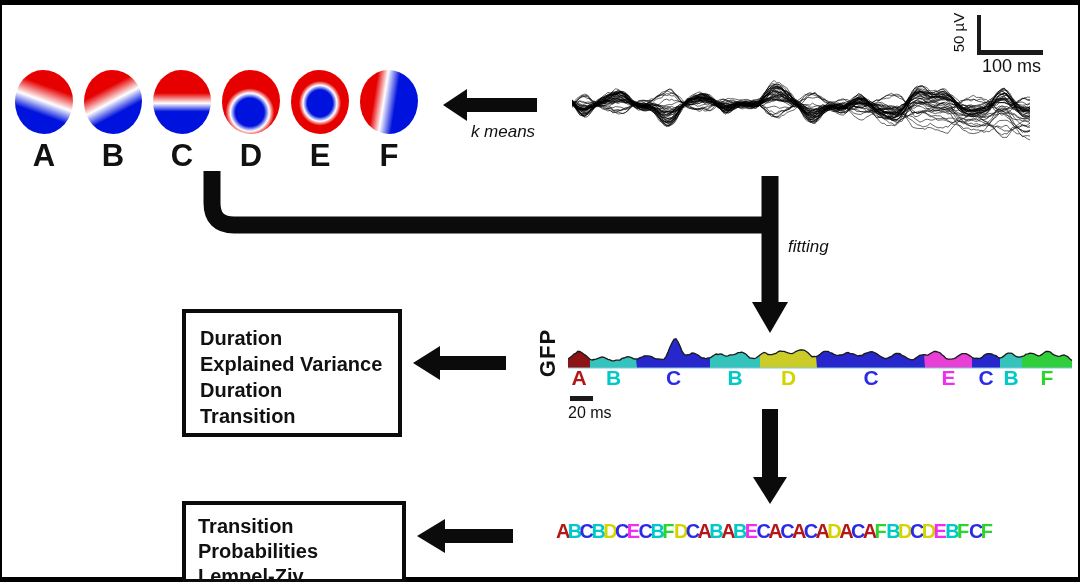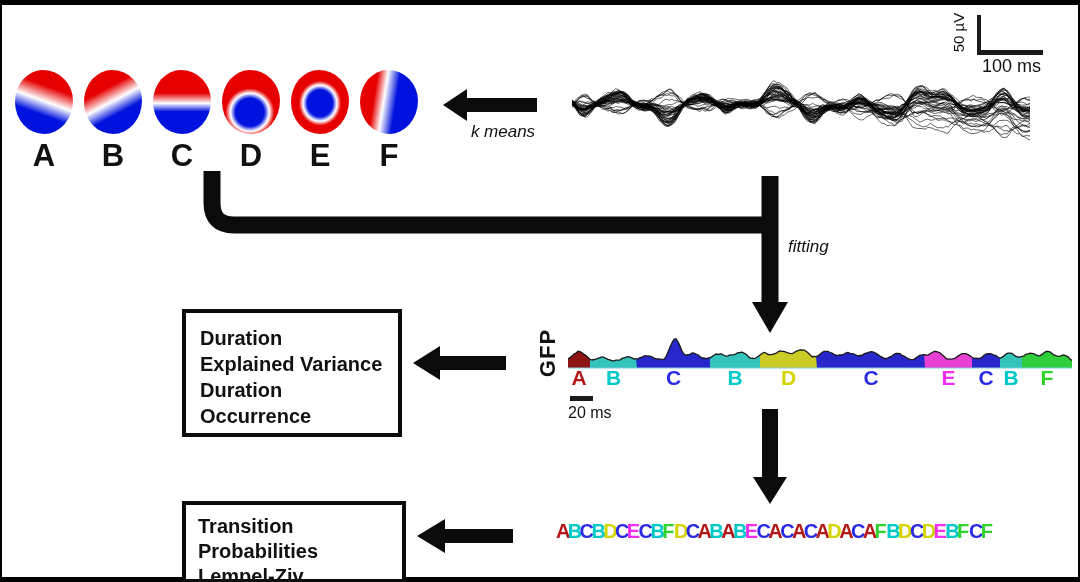--- a/index.html
+++ b/index.html
@@ -177,21 +177,21 @@
     <span class="gfp-letter" style="left: 443px; color: rgb(0, 201, 201);">B</span>
     <span class="gfp-letter" style="left: 479px; color: rgb(44, 212, 44);">F</span>
   </div>
 <div class="abs" id="gfp-scalebar"></div>
 <div class="abs small-lab" id="gfp-scalelabel">20 ms</div>
 
 <div class="abs info-box" id="metrics-box">
   <div>Duration</div>
   <div>Explained Variance</div>
   <div>Duration</div>
-  <div>Occurrence</div>
+  <div>Transition</div>
 </div>
 
 <div class="abs info-box" id="complexity-box">
   <div>Transition Probabilities</div>
   <div>Lempel-Ziv Complexity</div>
 </div>
 
 <div class="abs" id="sequence-row"><span class="seq-letter" style="color: rgb(180, 23, 23);">A</span><span class="seq-letter" style="color: rgb(0, 201, 201);">B</span><span class="seq-letter" style="color: rgb(43, 43, 230);">C</span><span class="seq-letter" style="color: rgb(0, 201, 201);">B</span><span class="seq-letter" style="color: rgb(212, 212, 0);">D</span><span class="seq-letter" style="color: rgb(43, 43, 230);">C</span><span class="seq-letter" style="color: rgb(240, 45, 240);">E</span><span class="seq-letter" style="color: rgb(43, 43, 230);">C</span><span class="seq-letter" style="color: rgb(0, 201, 201);">B</span><span class="seq-letter" style="color: rgb(44, 212, 44);">F</span><span class="seq-letter" style="color: rgb(212, 212, 0);">D</span><span class="seq-letter" style="color: rgb(43, 43, 230);">C</span><span class="seq-letter" style="color: rgb(180, 23, 23);">A</span><span class="seq-letter" style="color: rgb(0, 201, 201);">B</span><span class="seq-letter" style="color: rgb(180, 23, 23);">A</span><span class="seq-letter" style="color: rgb(0, 201, 201);">B</span><span class="seq-letter" style="color: rgb(240, 45, 240);">E</span><span class="seq-letter" style="color: rgb(43, 43, 230);">C</span><span class="seq-letter" style="color: rgb(180, 23, 23);">A</span><span class="seq-letter" style="color: rgb(43, 43, 230);">C</span><span class="seq-letter" style="color: rgb(180, 23, 23);">A</span><span class="seq-letter" style="color: rgb(43, 43, 230);">C</span><span class="seq-letter" style="color: rgb(180, 23, 23);">A</span><span class="seq-letter" style="color: rgb(212, 212, 0);">D</span><span class="seq-letter" style="color: rgb(180, 23, 23);">A</span><span class="seq-letter" style="color: rgb(43, 43, 230);">C</span><span class="seq-letter" style="color: rgb(180, 23, 23);">A</span><span class="seq-letter" style="color: rgb(44, 212, 44);">F</span><span class="seq-letter" style="color: rgb(0, 201, 201);">B</span><span class="seq-letter" style="color: rgb(212, 212, 0);">D</span><span class="seq-letter" style="color: rgb(43, 43, 230);">C</span><span class="seq-letter" style="color: rgb(212, 212, 0);">D</span><span class="seq-letter" style="color: rgb(240, 45, 240);">E</span><span class="seq-letter" style="color: rgb(0, 201, 201);">B</span><span class="seq-letter" style="color: rgb(44, 212, 44);">F</span><span class="seq-letter" style="color: rgb(43, 43, 230);">C</span><span class="seq-letter" style="color: rgb(44, 212, 44);">F</span></div>
 
 </body></html>

